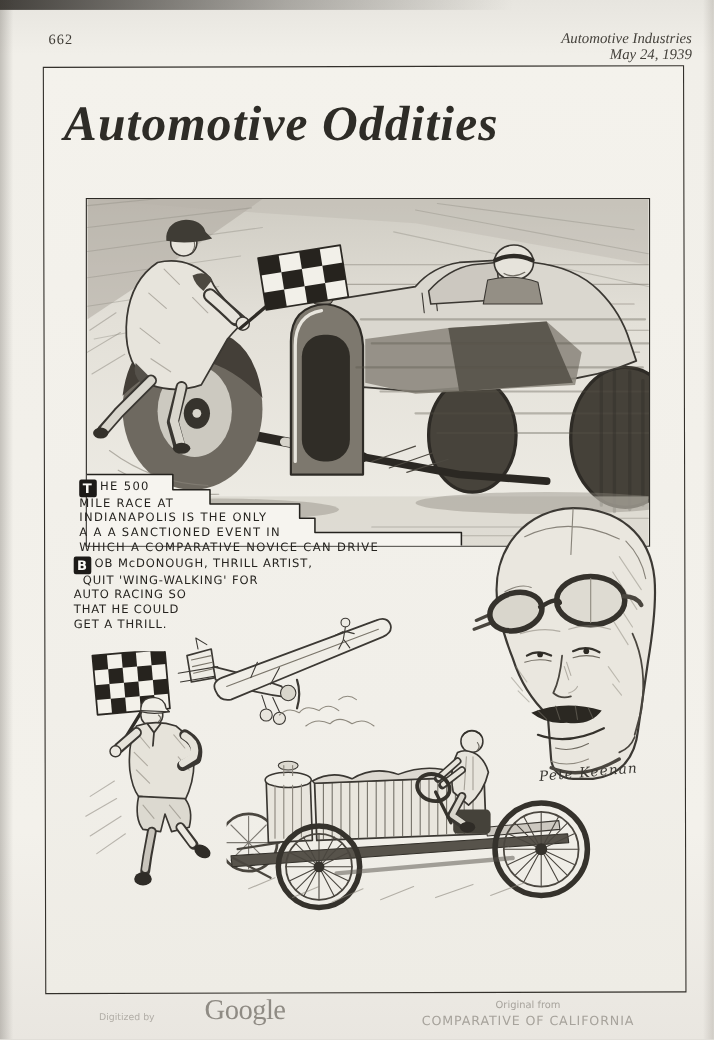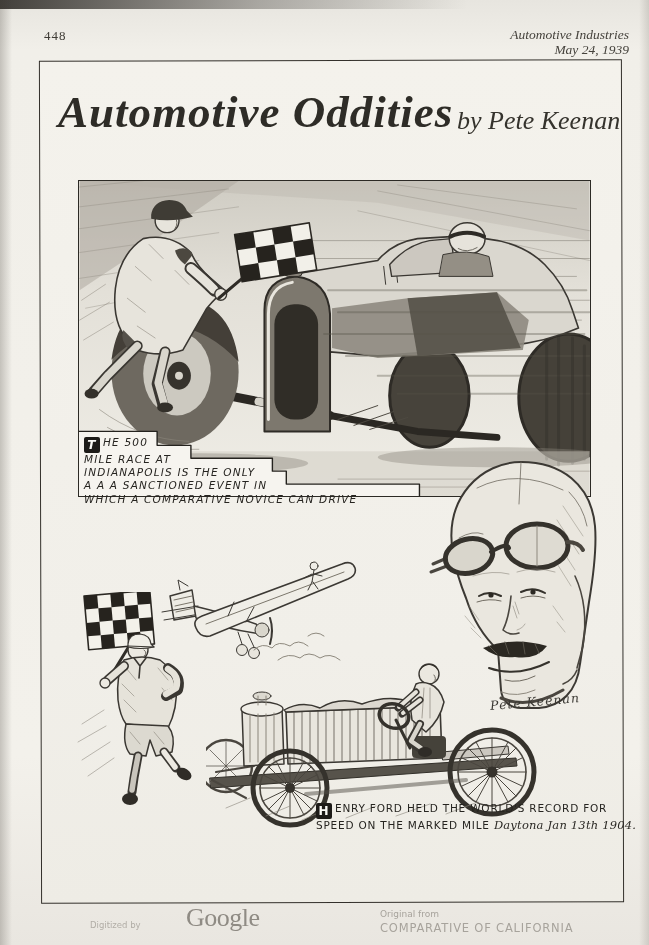--- a/index.html
+++ b/index.html
@@ -35,58 +35,57 @@
   svg { stroke-linecap:round; stroke-linejoin:round; }
 
   .illus { position:absolute; z-index:3; }
 
   .caption { position:absolute; z-index:4; font-size:10.5px; line-height:13.2px;
     letter-spacing:.8px; color:#262420; font-weight:500; }
   .caption .txt { white-space:pre; }
   .dropcap { display:inline-block; width:16px; height:16px; margin-right:3px;
     background:#1d1b18; color:#faf9f5; font-weight:bold; font-size:12px;
     line-height:16px; text-align:center; vertical-align:-3px; border-radius:2px; }
-  .cap-indy { left:84px; top:436px; letter-spacing:1.2px;font-style:italic; }
+  .cap-indy { left:72px; top:436px; letter-spacing:1.2px; }
   .cap-mcd  { left:67px; top:506px; }
   .cap-shat { left:295px; top:506px; }
   .cap-hart { left:61px; top:779px; font-size:11px; }
   .cap-ford { left:316px; top:802px; }
   .script { font-family:"DejaVu Serif",serif; font-style:italic; font-size:11.5px;
     letter-spacing:.2px; color:#2b2925; }
 
   .signature { position:absolute; left:490px; top:694px; z-index:4;
     font-family:"DejaVu Serif",serif; font-style:italic; font-size:12.5px;
     color:#3a3833; transform:rotate(-5deg); letter-spacing:1px; }
 
   .wm-left { position:absolute; left:90px; top:920px; color:#b1ada6; font-size:8.5px;text-align:center; }
   .wm-google { position:absolute; left:140px; top:903px; color:#8f8b84;
     font-family:"Liberation Serif",serif; font-size:26px; letter-spacing:-.5px;margin-left:46px; }
-  .wm-right { position:absolute; left:380px; top:909px; width:200px; text-align:left;
+  .wm-right { position:absolute; left:380px; top:909px; width:200px; text-align:center;
     color:#a7a39c; }
   .wm-right .of { font-size:9px; display:block; }
   .wm-right .uni { font-size:11.5px; letter-spacing:.8px; display:block; margin-top:2px; }
 </style>
 </head>
 <body>
 
 <div class="page">
   <div class="edge-top"></div>
   <div class="edge-left"></div>
   <div class="edge-right"></div>
 
-  <div class="pagenum">448</div>
+  <div class="pagenum">662</div>
   <div class="journal">
     <div>Automotive Industries</div>
     <div>May 24, 1939</div>
   </div>
 
   <div class="frame"></div>
 
   <div class="title">Automotive Oddities</div>
-  <div class="byline">by Pete Keenan</div>
 
   <div class="panel">
     <svg viewBox="0 0 513 317">
       <defs>
         <linearGradient id="sky" x1="0" y1="0" x2="0" y2="1">
           <stop offset="0" stop-color="#cfccc3"></stop>
             <stop offset=".35" stop-color="#e3e0d8"></stop>
             <stop offset="1" stop-color="#efede6"></stop>
         </linearGradient>
       </defs>
@@ -314,25 +313,28 @@
     <path d="M100 146 L260 132" stroke="#55514a" opacity=".5" stroke-width="4"></path>
     <path d="M60 168 L84 158 M96 172 L124 160 M140 170 L170 158 M190 168 L224 156 M240 166 L272 154 M20 160 L44 150" stroke="#8a857b" opacity=".6" fill="none"></path>
   </svg>
 
   <div class="caption cap-indy"><span class="dropcap">T</span><span class="txt">HE 500
 MILE RACE AT
 INDIANAPOLIS IS THE ONLY
 A A A SANCTIONED EVENT IN
 WHICH A COMPARATIVE NOVICE CAN DRIVE</span></div>
 
-
-
-
-  <div class="caption cap-ford"><span class="dropcap">H</span><span class="txt">ENRY FORD HELD THE WORLD'S RECORD FOR
-SPEED ON THE MARKED MILE </span><span class="script">Daytona Jan 13th 1904.</span></div>
+  <div class="caption cap-mcd"><span class="dropcap">B</span><span class="txt">OB McDONOUGH, THRILL ARTIST,
+  QUIT 'WING-WALKING' FOR
+AUTO RACING SO
+THAT HE COULD
+GET A THRILL.</span></div>
+
+
+
 
   <div class="signature">Pete Keenan</div>
 
   <div class="wm-left">Digitized by</div>
   <div class="wm-google">Google</div>
   <div class="wm-right">
     <span class="of">Original from</span>
     <span class="uni">COMPARATIVE OF CALIFORNIA</span>
   </div>
 </div>

